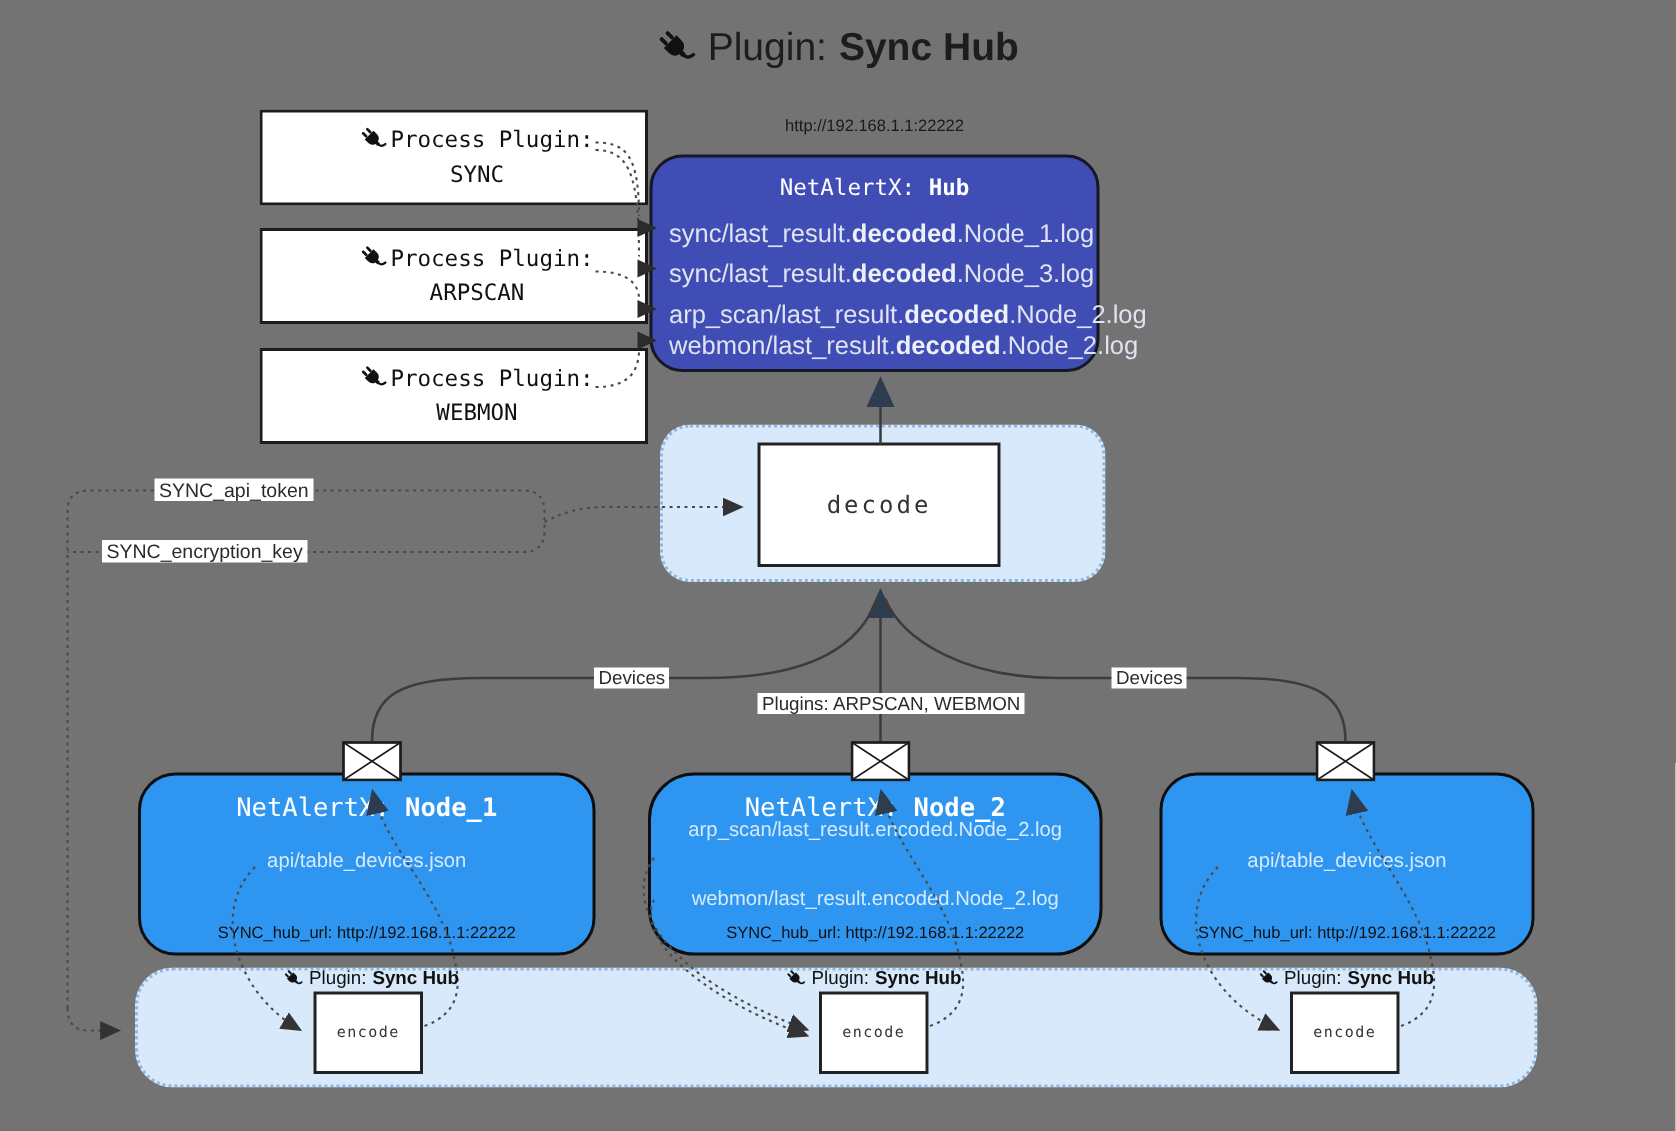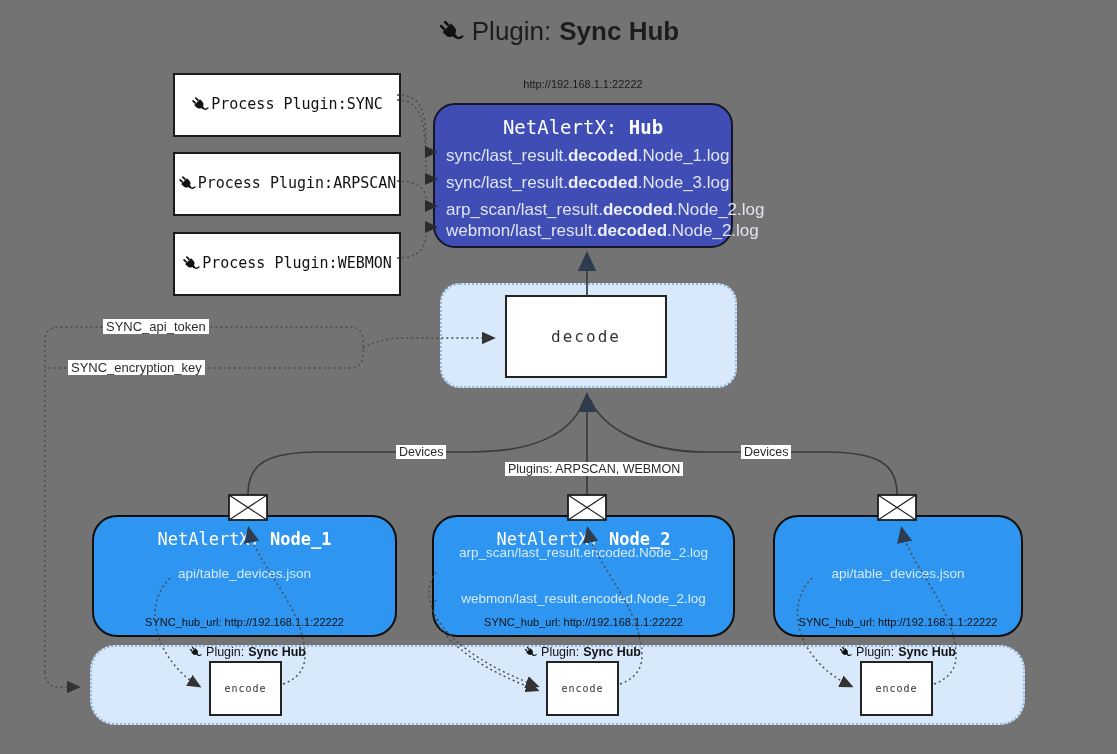--- a/index.html
+++ b/index.html
@@ -6,30 +6,30 @@
   .canvas{position:relative;width:1117px;height:754px;background:#737373;overflow:hidden;
           font-family:"Liberation Sans",sans-serif;}
   .abs{position:absolute;}
 
   
   .page-title{left:0;right:0;top:16px;display:flex;justify-content:center;align-items:center;
               gap:8px;font-size:26px;color:#1d1d1d;z-index:3;}
   .page-title .bold{font-weight:700;}
 
   
-  .pbox{background:#fff;border:2px solid #1c1c1c;display:flex;flex-direction:row;
+  .pbox{background:#fff;border:2px solid #1c1c1c;display:flex;flex-direction:column;
         align-items:center;justify-content:center;font-family:"DejaVu Sans Mono",monospace;
-        font-size:15px;color:#111;z-index:1;line-height:1.55;}
+        font-size:15px;color:#111;z-index:1;line-height:1.55;padding-left:31px;}
   .pbox .row{display:flex;align-items:center;gap:2px;}
 
   
   .hub-url{left:433px;top:78px;width:300px;text-align:center;font-size:11px;color:#1a1a1a;z-index:1;}
   .hub{left:433px;top:103px;width:300px;height:145px;background:#3f4db5;border:2px solid #161627;
        border-radius:22px;box-sizing:border-box;z-index:1;color:#e3e6f2;}
-  .hub-title{position:absolute;left:0;right:0;top:11px;text-align:center;font-size:19px;color:#fff;
+  .hub-title{position:absolute;left:0;right:0;top:11px;text-align:center;font-size:15px;color:#fff;
              font-family:"DejaVu Sans Mono",monospace;}
   .hub-title .bold{font-weight:700;}
   .hub-log{position:absolute;left:11px;font-size:17px;color:#e0e3f0;white-space:nowrap;}
   .hub-log b{font-weight:700;color:#eef0f8;}
 
   
   .panel{background:#d8e9fb;border:2px dotted #90b6dc;border-radius:20px;box-sizing:border-box;z-index:1;}
   .iobox{background:#fff;border:2px solid #222;box-sizing:border-box;display:flex;align-items:center;
          justify-content:center;font-family:"DejaVu Sans Mono",monospace;color:#333;z-index:1;}
   .decode-box{font-size:16px;letter-spacing:2px;text-align:right;}
@@ -137,21 +137,21 @@
   <div class="abs iobox decode-box" style="left:505px;top:295px;width:162px;height:83px;">
     <span>decode</span>
   </div>
 
   <div class="abs node" style="left:92px;top:515px;width:305px;height:122px;">
     <div class="node-title">
       <span>NetAlertX: </span><span class="bold">Node_1</span></div>
     <div class="node-file" style="top:49px;">api/table_devices.json</div>
     <div class="node-url">SYNC_hub_url: http://192.168.1.1:22222</div>
   </div>
-  <div class="abs node" style="left:432px;top:515px;width:303px;height:122px;">
+  <div class="abs node" style="left:432px;top:515px;width:303px;height:122px;border-radius:31px;">
     <div class="node-title">
       <span>NetAlertX: </span><span class="bold">Node_2</span></div>
     <div class="node-file" style="top:28px;">arp_scan/last_result.encoded.Node_2.log</div>
     <div class="node-file" style="top:74px;">webmon/last_result.encoded.Node_2.log</div>
     <div class="node-url">SYNC_hub_url: http://192.168.1.1:22222</div>
   </div>
   <div class="abs node" style="left:773px;top:515px;width:250px;height:122px;">
     <div class="node-file" style="top:49px;">api/table_devices.json</div>
     <div class="node-url">SYNC_hub_url: http://192.168.1.1:22222</div>
   </div>

